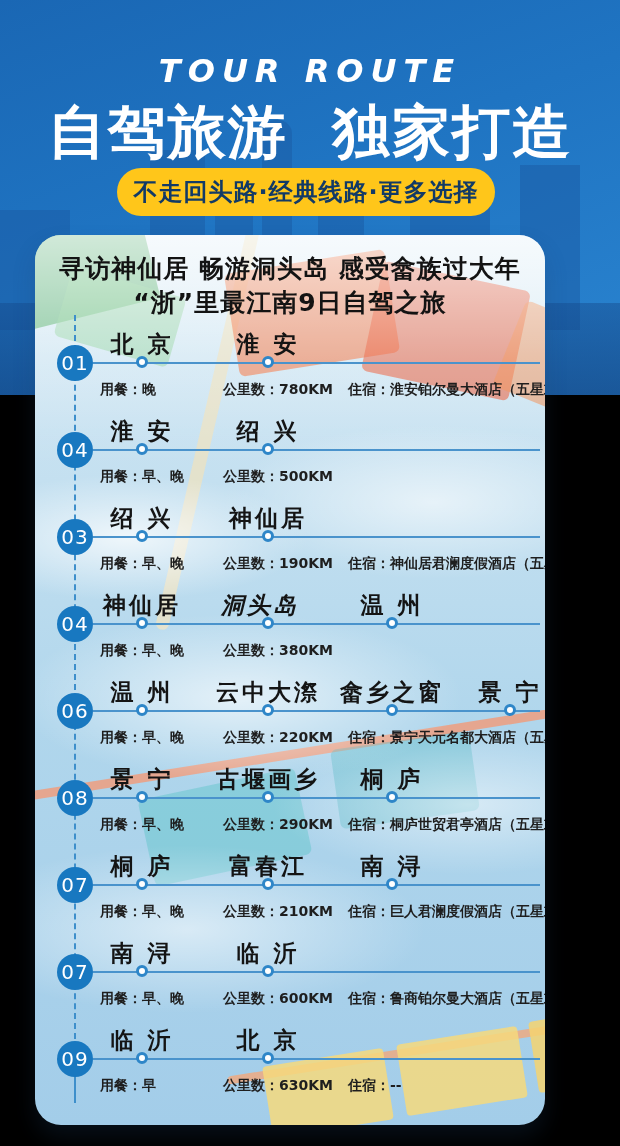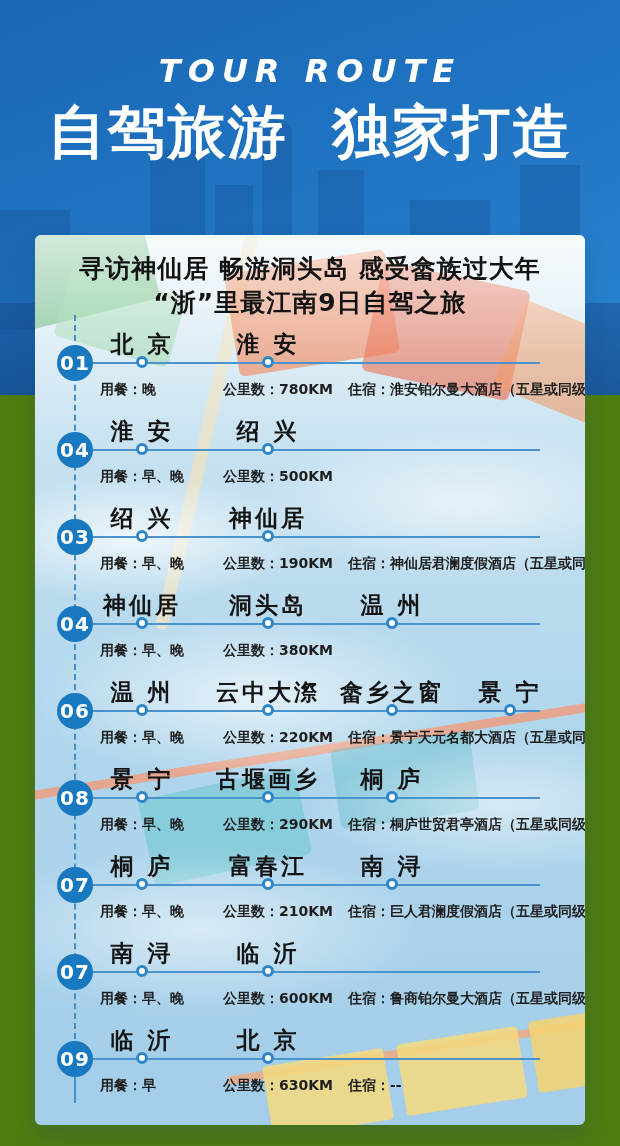--- a/index.html
+++ b/index.html
@@ -1,18 +1,18 @@
 <!DOCTYPE html>
 <html><head>
 <meta charset="utf-8">
 <style>
   * { margin:0; padding:0; box-sizing:border-box; }
   html,body { width:620px; height:1146px; }
   body { font-family:"DejaVu Sans","Liberation Sans",sans-serif; background:#ffffff; overflow:hidden; }
-  .page { position:relative; width:620px; height:1146px; background:#4d7c0f; overflow:hidden; }
+  .page { position:relative; width:620px; height:1146px; background:#000000; overflow:hidden; }
 
   
   .hero { position:absolute; left:0; top:0; width:620px; height:395px;
           background:linear-gradient(160deg,#1a67b4 0%, #1f74c2 45%, #2a84d0 100%); }
   .skyline { position:absolute; opacity:.55; background:#1c5da5; }
   .sk1 { left:150px; top:150px; width:55px; height:180px; }
   .sk2 { left:215px; top:185px; width:38px; height:145px; }
   .sk3 { left:262px; top:120px; width:30px; height:210px; border-radius:14px 14px 0 0; }
   .sk4 { left:318px; top:170px; width:46px; height:160px; }
   .sk5 { left:410px; top:200px; width:80px; height:130px; }
@@ -26,22 +26,22 @@
             letter-spacing:7px; }
   .main-title { position:absolute; left:0; top:94px; width:100%; text-align:center;
             color:#ffffff; font-size:58px; font-weight:bold; letter-spacing:2px;
             white-space:pre; }
   .pill { position:absolute; left:117px; top:168px; width:378px; height:48px;
           background:#ffc61a; border-radius:26px; display:flex; align-items:center;
           justify-content:center; color:#123a66; font-size:24px; font-weight:bold;
           letter-spacing:1px; }
 
   
-  .card { position:absolute; left:35px; top:235px; width:550px; height:890px;
-          border-radius:6px; overflow:hidden;
+  .card { position:absolute; left:35px; top:235px; width:510px; height:890px;
+          border-radius:26px; overflow:hidden;
           background:linear-gradient(180deg,#e8f3f9 0%, #c8e2f1 22%, #b0d6ec 55%, #a3cde9 100%);
           box-shadow:0 12px 22px rgba(30,70,110,.22); }
   .deco { position:absolute; pointer-events:none; }
   .fl-g1 { left:-34px; top:-14px; width:150px; height:96px; background:#5fb476; opacity:.72; transform:rotate(-14deg); border-radius:6px; }
   .fl-g2 { left:26px; top:46px; width:118px; height:72px; background:#8fd19d; opacity:.55; transform:rotate(16deg); border-radius:6px; }
   .pole  { left:168px; top:-30px; width:13px; height:430px; background:#e9e2c6; opacity:.85; transform:rotate(13deg); border-radius:6px; }
   .fl-o1 { left:196px; top:26px; width:162px; height:104px; background:#f2713d; opacity:.62; transform:rotate(-9deg); border-radius:6px; }
   .fl-r1 { left:336px; top:40px; width:150px; height:112px; background:#e8532f; opacity:.58; transform:rotate(12deg); border-radius:6px; }
   .fl-o2 { left:470px; top:84px; width:120px; height:92px; background:#f0894a; opacity:.55; transform:rotate(22deg); border-radius:6px; }
   .rope1 { left:-30px; top:508px; width:660px; height:9px; background:#f29a78; opacity:.8; transform:rotate(-9deg); border-radius:4px; }
@@ -66,21 +66,21 @@
 
   .tl-dashed { position:absolute; left:39px; top:80px; height:744px; width:0;
                border-left:2px dashed #3e8fcb; z-index:1; }
   .tl-solid  { position:absolute; left:39px; top:824px; height:44px; width:0;
                border-left:2px solid #3e8fcb; z-index:1; }
 
   .rows { position:absolute; left:0; top:88px; width:550px; z-index:2; }
   .day-row { position:relative; height:87px; }
   .badge { position:absolute; left:22px; top:22px; width:36px; height:36px;
            border-radius:50%; background:#1878c0; color:#ffffff; font-size:20px;
-           font-weight:bold; display:flex; align-items:center; justify-content:center;
+           font-weight:normal; display:flex; align-items:center; justify-content:center;
            letter-spacing:1px; z-index:3; }
   .route-line { position:absolute; left:58px; top:39px; width:447px; height:2px;
                 background:#4a93cc; }
   .city { position:absolute; top:6px; transform:translateX(-50%); white-space:nowrap;
           font-size:23px; font-weight:900; color:#141414; letter-spacing:3px; z-index:3; }
   .dot { position:absolute; top:33px; width:12px; height:12px; border-radius:50%;
          background:#ffffff; border:3px solid #2e86c8; transform:translateX(-50%); z-index:4; }
   .details { position:absolute; left:0; top:58px; width:100%; height:22px;
              font-size:14px; font-weight:bold; color:#1e1e1e; }
   .det { position:absolute; white-space:nowrap; }
@@ -97,20 +97,21 @@
     <div class="skyline sk1"></div>
     <div class="skyline sk2"></div>
     <div class="skyline sk3"></div>
     <div class="skyline sk4"></div>
     <div class="skyline sk5"></div>
     <div class="skyline sk6"></div>
     <div class="skyline sk7"></div>
     <div class="water"></div>
     <div class="kicker">TOUR ROUTE</div>
     <div class="main-title">自驾旅游  独家打造</div>
+    <div class="pill">不走回头路·经典线路·更多选择</div>
   </div>
 
   <div class="card">
     <div class="deco fl-g1"></div>
     <div class="deco fl-g2"></div>
     <div class="deco pole"></div>
     <div class="deco fl-o1"></div>
     <div class="deco fl-r1"></div>
     <div class="deco fl-o2"></div>
     <div class="deco rope1"></div>
@@ -174,21 +175,21 @@
 
   <div class="day-row">
     <div class="badge">04</div>
     <div class="route-line"></div>
     <div class="details">
       <span class="det det-meals">用餐：早、晚</span>
       <span class="det det-distance">公里数：380KM</span>
     </div>
   <span class="city" style="left: 107px;">神仙居</span>
           <span class="dot" style="left: 107px;"></span>
-          <span class="city" style="left: 233px;">洞头岛</span>
+          <span class="city" style="left: 225px; font-style: italic;">洞头岛</span>
           <span class="dot" style="left: 233px;"></span>
           <span class="city" style="left: 357px;">温 州</span>
           <span class="dot" style="left: 357px;"></span>
         </div>
 
   <div class="day-row">
     <div class="badge">06</div>
     <div class="route-line"></div>
     <div class="details">
       <span class="det det-meals">用餐：早、晚</span>

